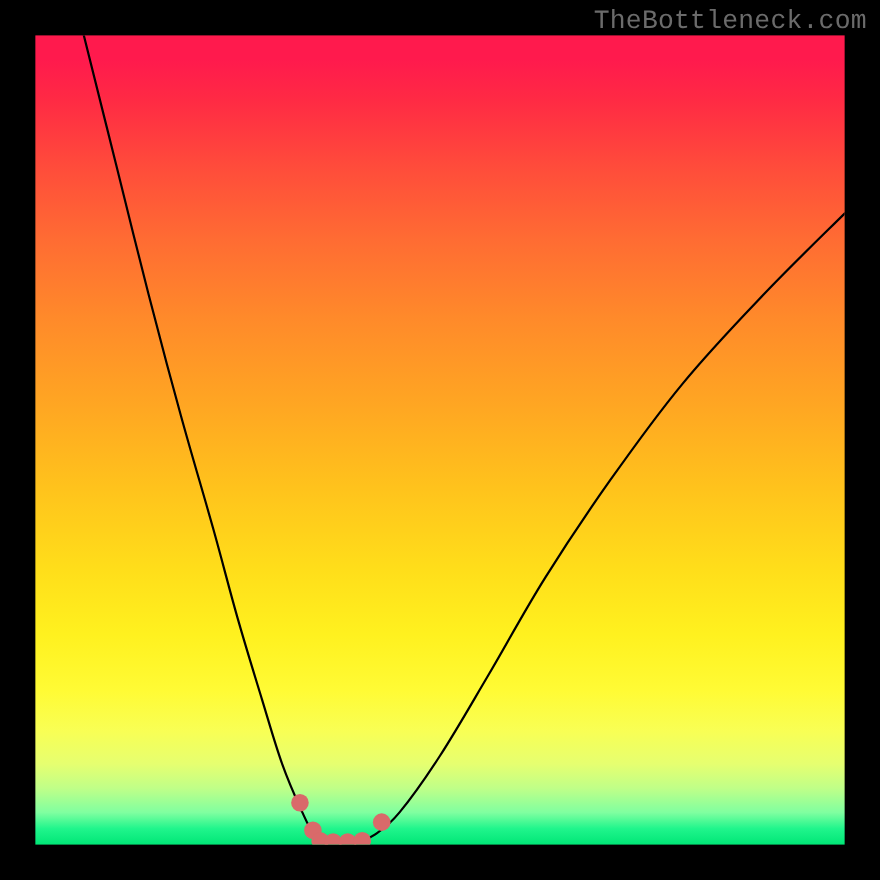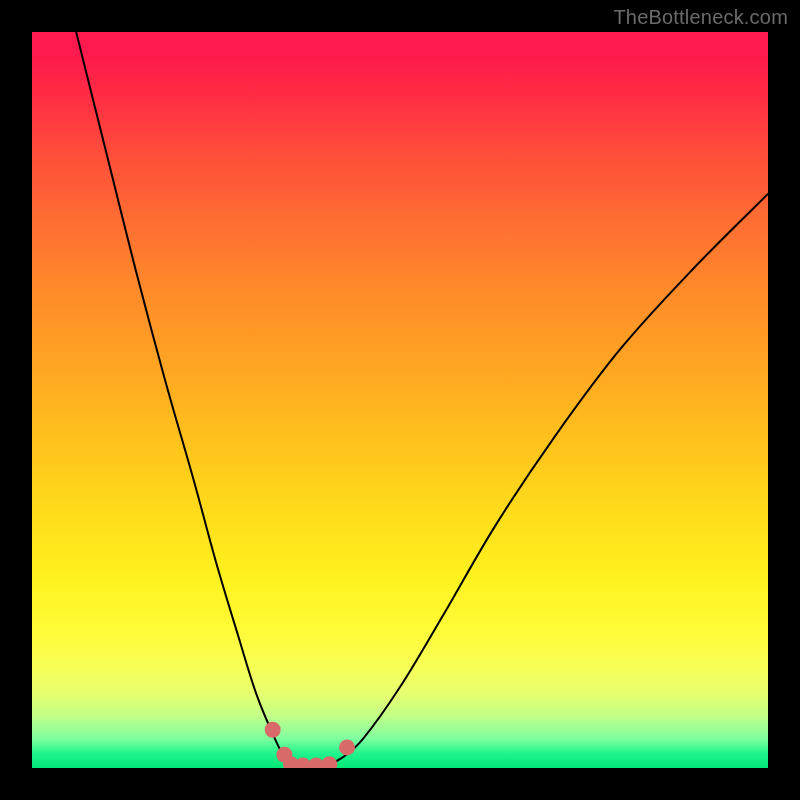--- a/index.html
+++ b/index.html
@@ -52,24 +52,25 @@
   }
   svg.curves {
     position: absolute;
     inset: 0;
   }
   .watermark {
     position: absolute;
     top: 6px;
     right: 12px;
     color: #6b6b6b;
-    font-size: 20px;
+    font-size: 24px;
     letter-spacing: 0.2px;
     font-weight: 500;
     user-select: none;
+    font-family: Liberation Mono, monospace;
   }
 </style>
 </head>
 <body>
 
 <div class="frame">
   <div class="plot-area">
     <div class="gradient"></div>
     <svg class="curves" viewBox="0 0 736 736" preserveAspectRatio="none">
       <g id="curve-group">

